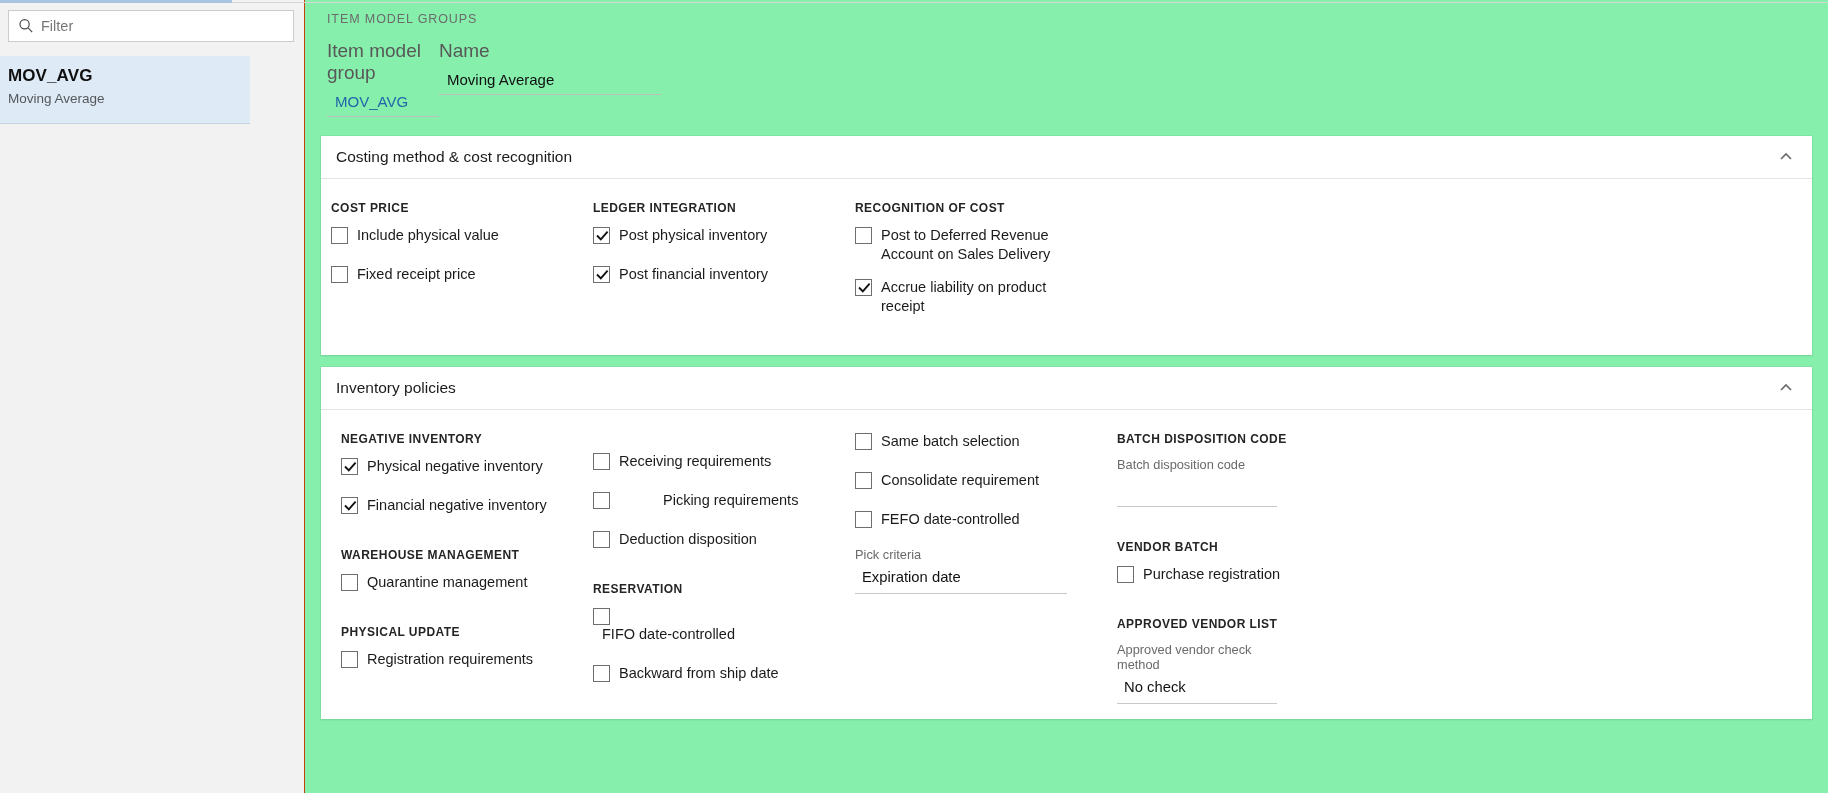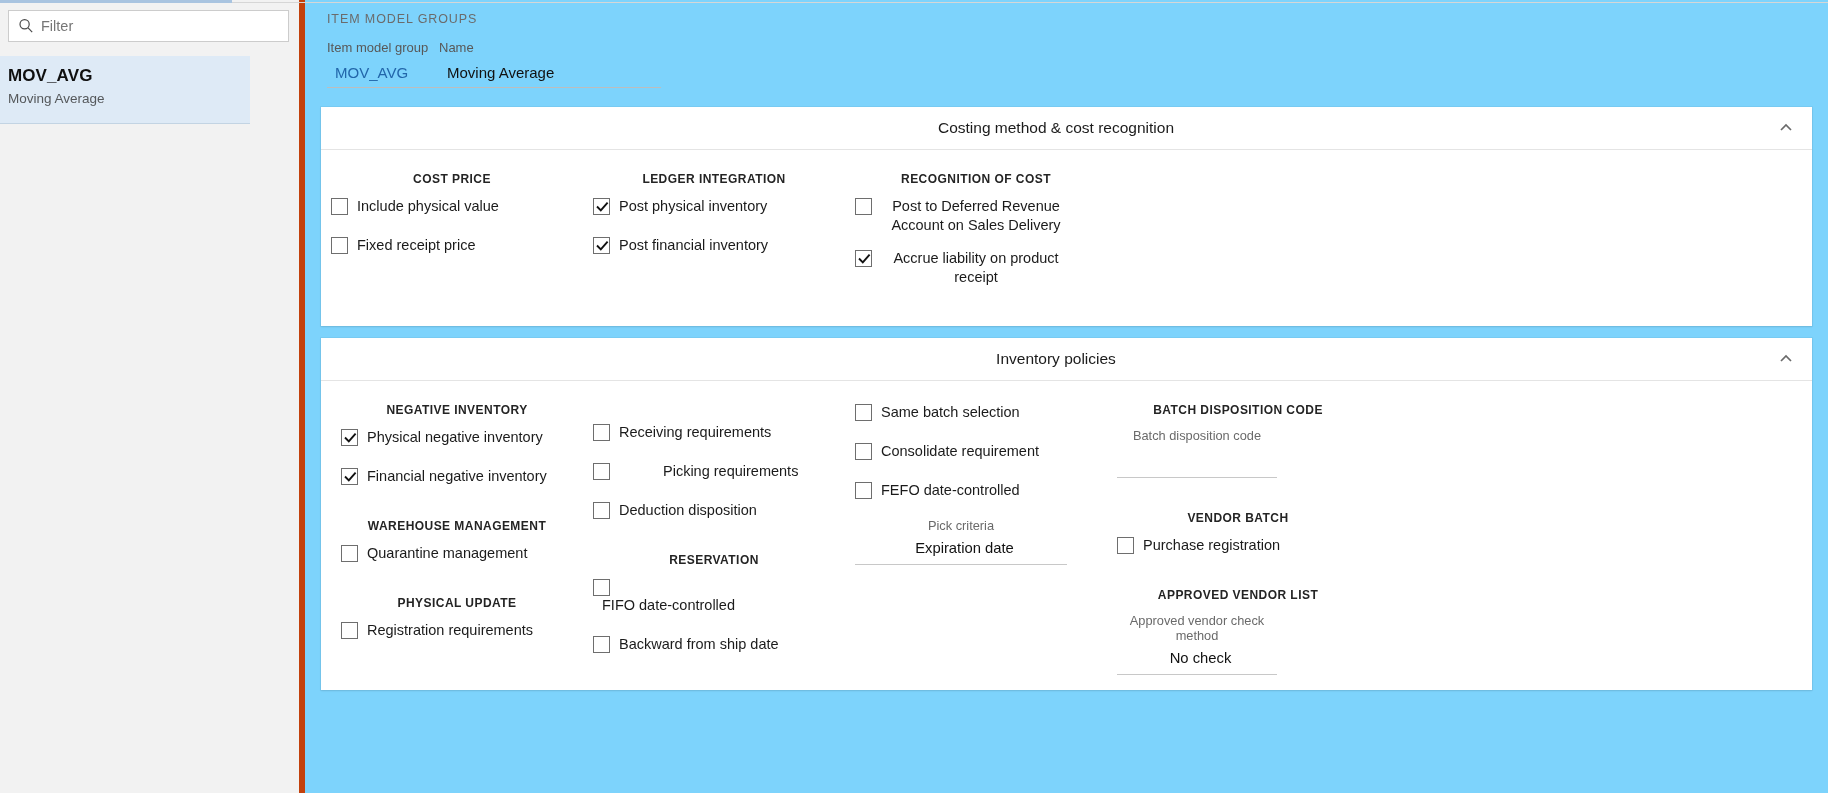--- a/index.html
+++ b/index.html
@@ -19,21 +19,21 @@
   }
   .top-hairline {
     position: absolute; top: 2px; left: 232px; right: 0; height: 1px;
     background: #d6d6d6; z-index: 4;
   }
 
   
   .sidebar {
     width: 305px; height: 793px; background: #f2f2f2;
     position: relative; flex: 0 0 305px;
-    border-right: 6px solid #c2410c;
+    border-right: 1px solid #c2410c;
   }
   .filter-wrap { padding: 10px 10px 0 8px; }
   .filter-box {
     height: 32px; background: #ffffff; border: 1px solid #cccccc;
     display: flex; align-items: center; padding: 0 8px;
   }
   .filter-box .mag { flex: 0 0 18px; height: 18px; display:block; margin-right: 6px; }
   .filter-input {
     border: none; outline: none; background: transparent;
     font-family: "Liberation Sans", sans-serif; font-size: 14.5px; color: #333;
@@ -50,46 +50,45 @@
   .list-item .li-title {
     font-size: 17px; color: #0f0f0f; font-weight: 600; letter-spacing: .1px;
     line-height: 22px;
   }
   .list-item .li-sub {
     font-size: 13.5px; color: #55585b; margin-top: 3px; line-height: 18px;
   }
 
   
   .main {
-    flex: 1 1 auto; height: 793px; background: #7dd3fc;
+    flex: 1 1 auto; height: 793px; background: #86efac;
     position: relative; overflow: hidden;
   }
 
   .header-zone { padding: 12px 0 0 18px; }
   .page-eyebrow {
     font-size: 12.5px; letter-spacing: .9px; color: #6b6b6b;
     text-transform: uppercase; margin-left: 4px; margin-bottom: 14px;
   }
   .header-fields { display: flex; gap: 0; }
   .hfield { display: flex; flex-direction: column; }
   .hfield.f1 { width: 112px; margin-left: 4px; }
   .hfield.f2 { width: 222px; margin-left: 0px; }
-  .hf-label { font-size: 13px; color: #585858; margin-bottom: 8px; }
+  .hf-label { font-size: 19px; color: #585858; margin-bottom: 8px; }
   .hf-value {
     font-size: 15px; color: #111; padding: 1px 0 5px 8px;
     border-bottom: 1px solid #bdbdbd; min-height: 25px;
   }
   .hf-value.link { color: #2266aa; padding-left: 8px; }
 
   
   .panels { margin-top: 19px; }
   .panel {
     background: #ffffff; margin: 0 16px 0 16px;
     box-shadow: 0 0 0 1px rgba(0,0,0,0.035), 0 1px 2px rgba(0,0,0,0.10);
-    text-align: center;
   }
   .panel + .panel { margin-top: 12px; }
   .panel-head {
     height: 43px; display: flex; align-items: center;
     padding: 0 16px 0 15px; border-bottom: 1px solid #e4e4e4;
   }
   .panel-title { font-size: 15.5px; color: #1b1b1b; flex: 1 1 auto; }
   .chevron { width: 20px; height: 20px; display: block; cursor: pointer; }
 
   .panel-body { display: flex; padding: 22px 0 18px 0; }

